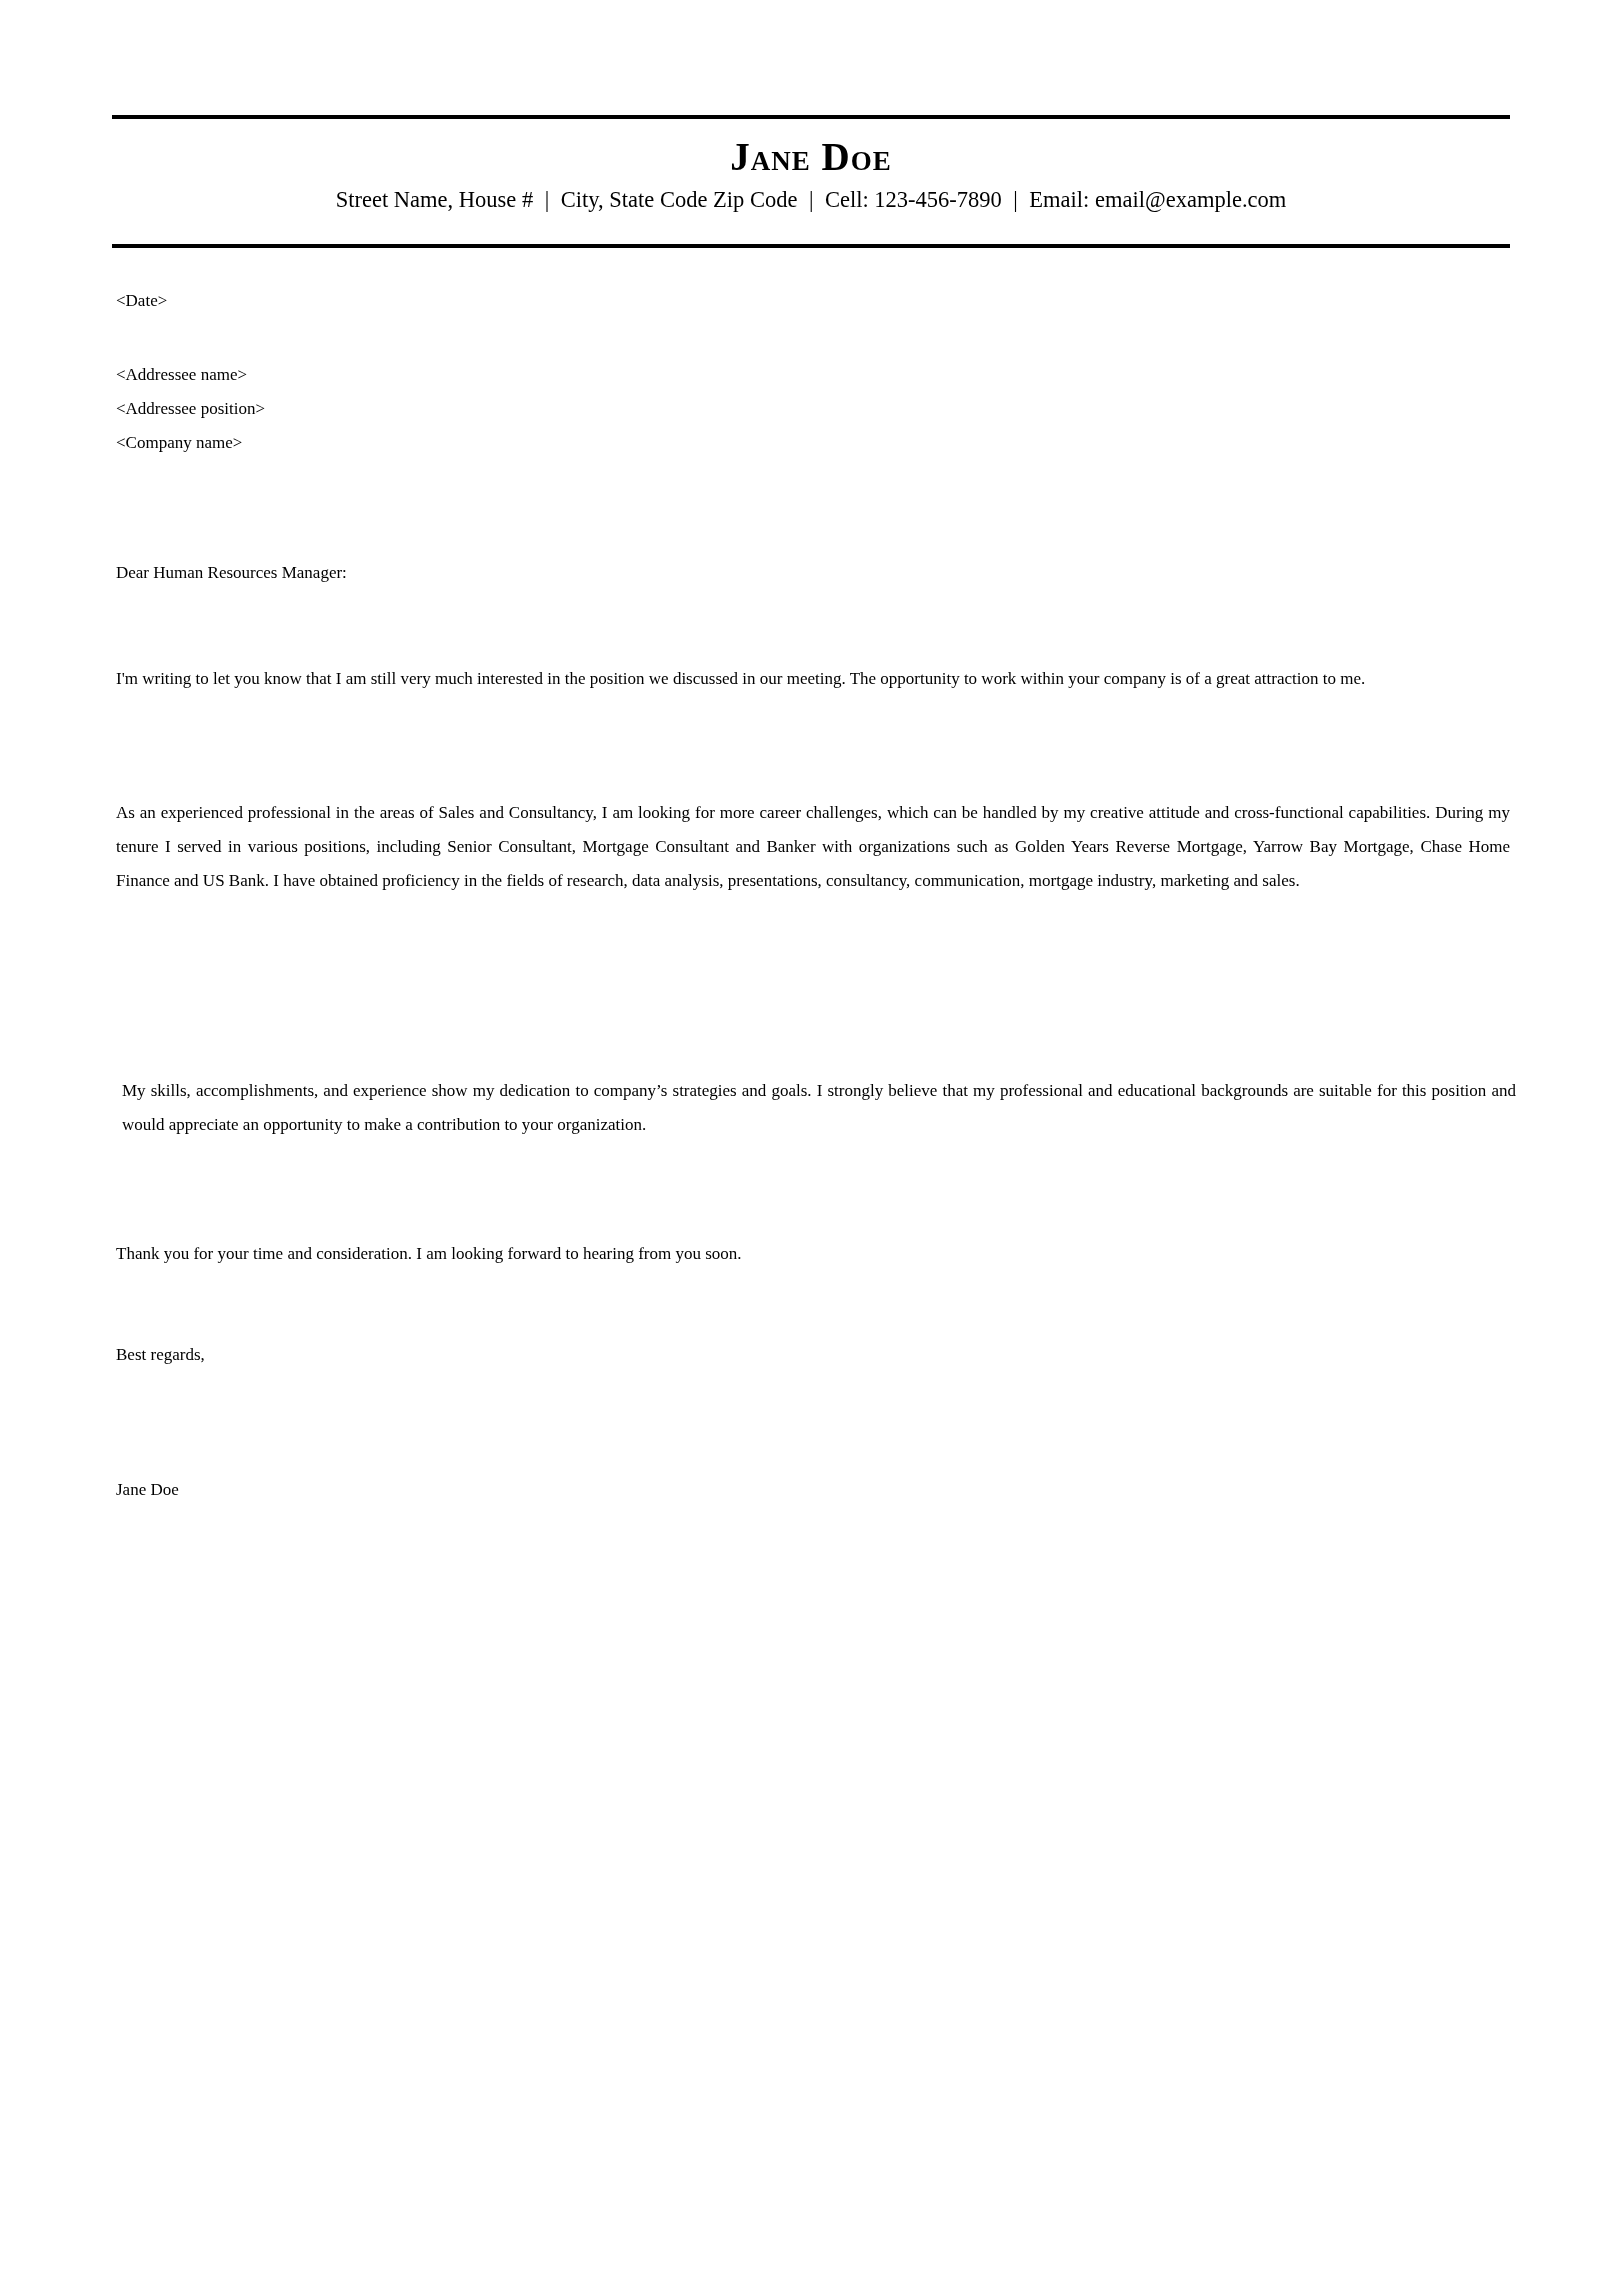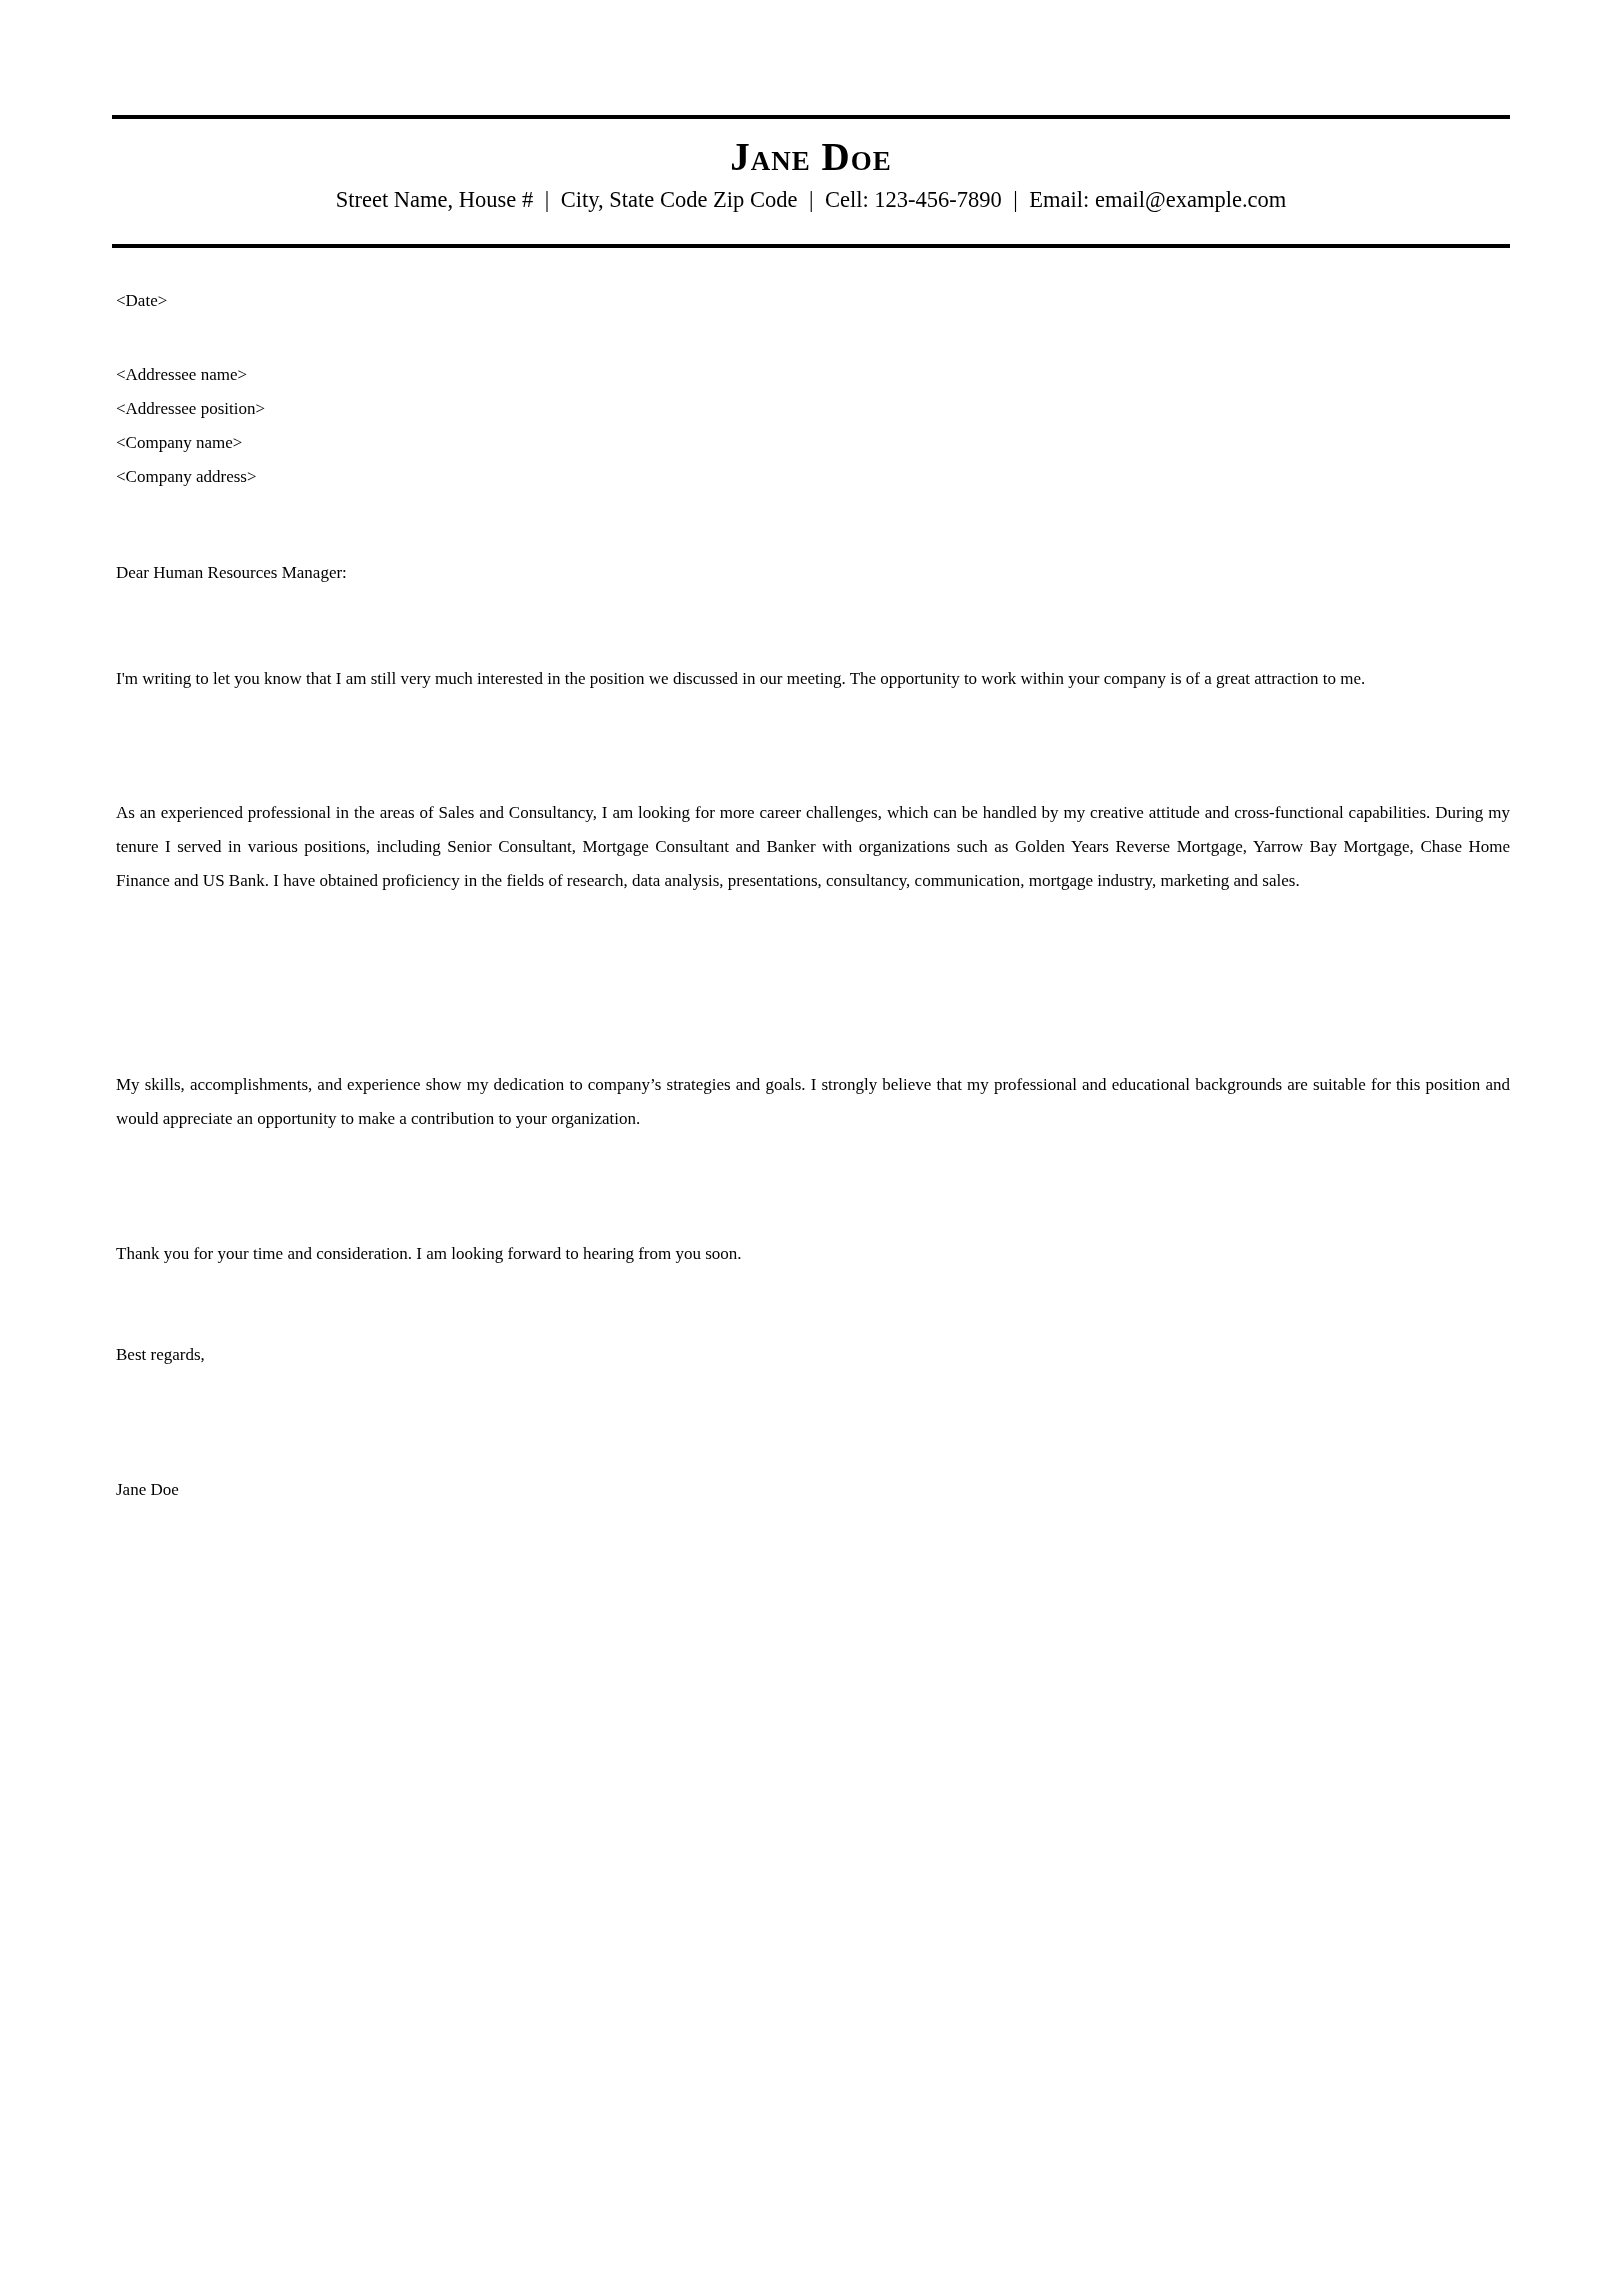--- a/index.html
+++ b/index.html
@@ -99,28 +99,27 @@
   </div>
 
   <div class="rule bottom"></div>
 
   <div class="block" id="date-line">&lt;Date&gt;</div>
 
   <div class="block" id="addressee">
     <span class="line">&lt;Addressee name&gt;</span>
     <span class="line">&lt;Addressee position&gt;</span>
     <span class="line">&lt;Company name&gt;</span>
-    <span class="line">&lt;Company address&gt;</span>
   </div>
 
   <div class="block" id="salutation">Dear Human Resources Manager:</div>
 
   <p class="block justify" id="para-1" style="margin:0">I'm writing to let you know that I am still very much interested in the position we discussed in our meeting. The opportunity to work within your company is of a great attraction to me.</p>
   <p class="block justify" id="para-2" style="margin:0">As an experienced professional in the areas of Sales and Consultancy, I am looking for more career challenges, which can be handled by my creative attitude and cross-functional capabilities. During my tenure I served in various positions, including Senior Consultant, Mortgage Consultant and Banker with organizations such as Golden Years Reverse Mortgage, Yarrow Bay Mortgage, Chase Home Finance and US Bank. I have obtained proficiency in the fields of research, data analysis, presentations, consultancy, communication, mortgage industry, marketing and sales.</p>
-  <p class="block justify" id="para-3" style="margin:0">My skills, accomplishments, and experience show my dedication to company’s strategies and goals. I strongly believe that my professional and educational backgrounds are suitable for this position and would appreciate an opportunity to make a contribution to your organization.</p>
+  <p class="block justify" id="para-3" style="margin:6px">My skills, accomplishments, and experience show my dedication to company’s strategies and goals. I strongly believe that my professional and educational backgrounds are suitable for this position and would appreciate an opportunity to make a contribution to your organization.</p>
 
   <div class="block" id="thanks">Thank you for your time and consideration. I am looking forward to hearing from you soon.</div>
 
   <div class="block" id="closing">Best regards,</div>
 
   <div class="block" id="signature">Jane Doe</div>
 
 </div>
 
 

